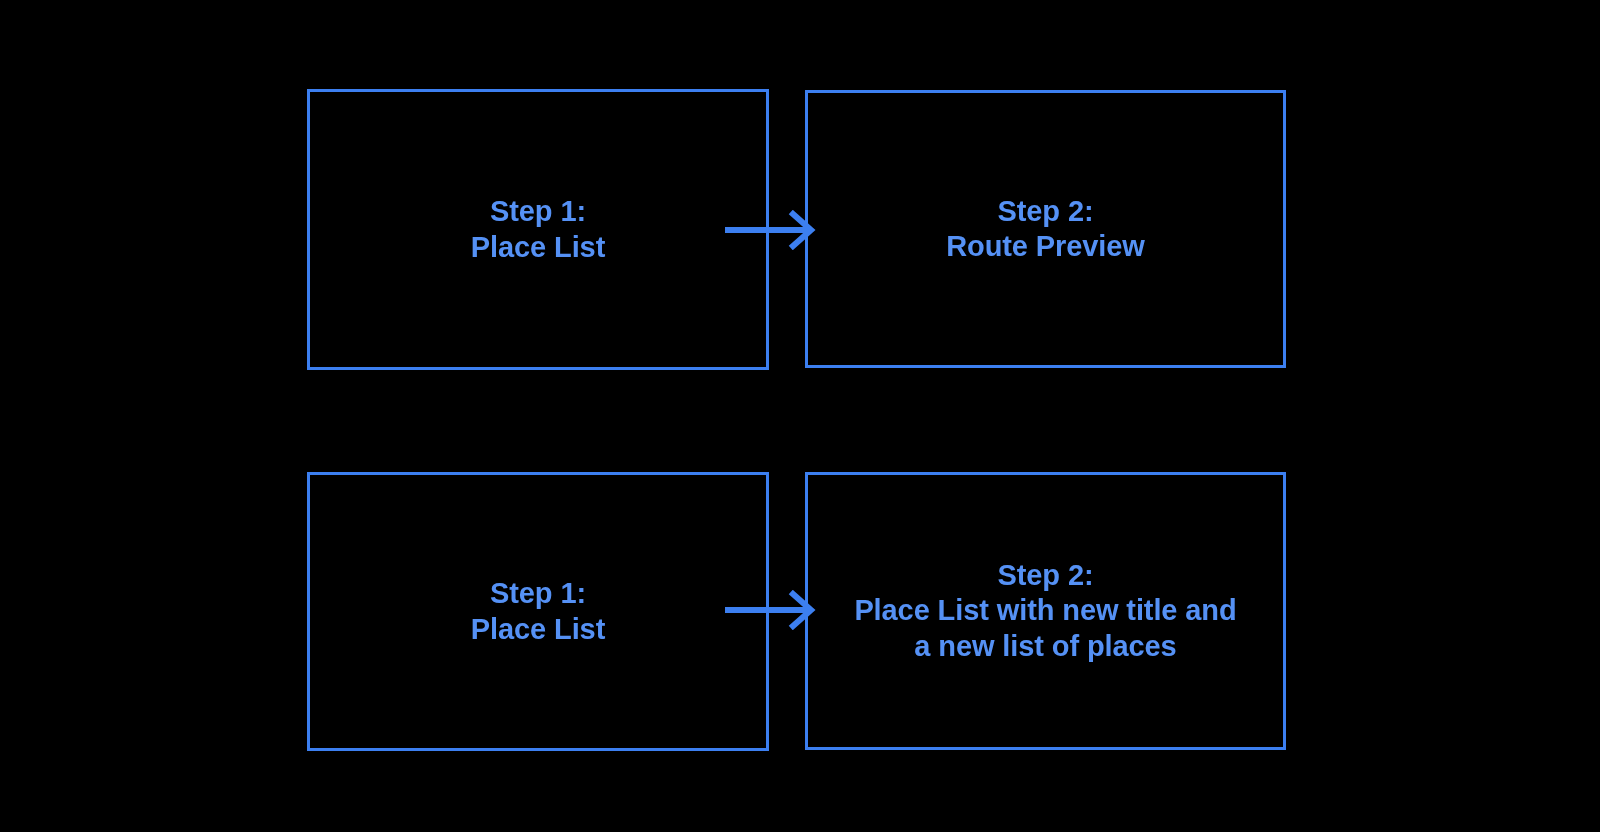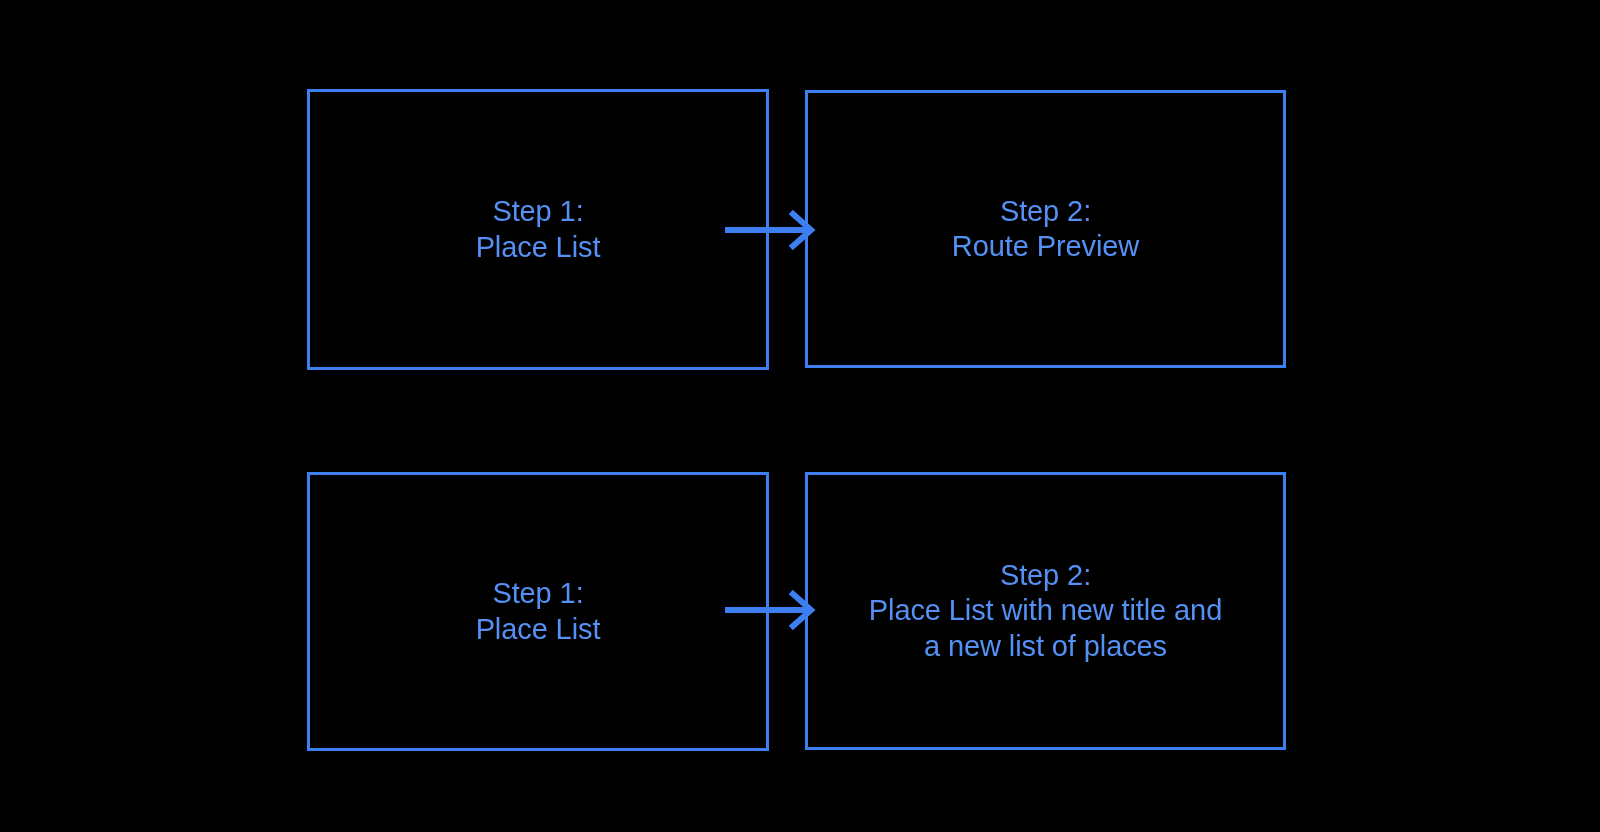--- a/index.html
+++ b/index.html
@@ -27,21 +27,21 @@
     box-sizing: border-box;
     border: 3px solid #3c7ff0;
     background: transparent;
     display: flex;
     align-items: center;
     justify-content: center;
     text-align: center;
   }
   .step-label {
     color: #5591f5;
-    font-weight: normal;
+    font-weight: bold;
     font-size: 29px;
     line-height: 1.22;
     letter-spacing: -0.1px;
     white-space: pre-line;
     padding: 0 10px;
   }
 
   
   .box-r1c1 { left: 307px; top: 89px;  width: 462px; height: 281px; }
   .box-r1c2 { left: 805px; top: 90px;  width: 481px; height: 278px; }

